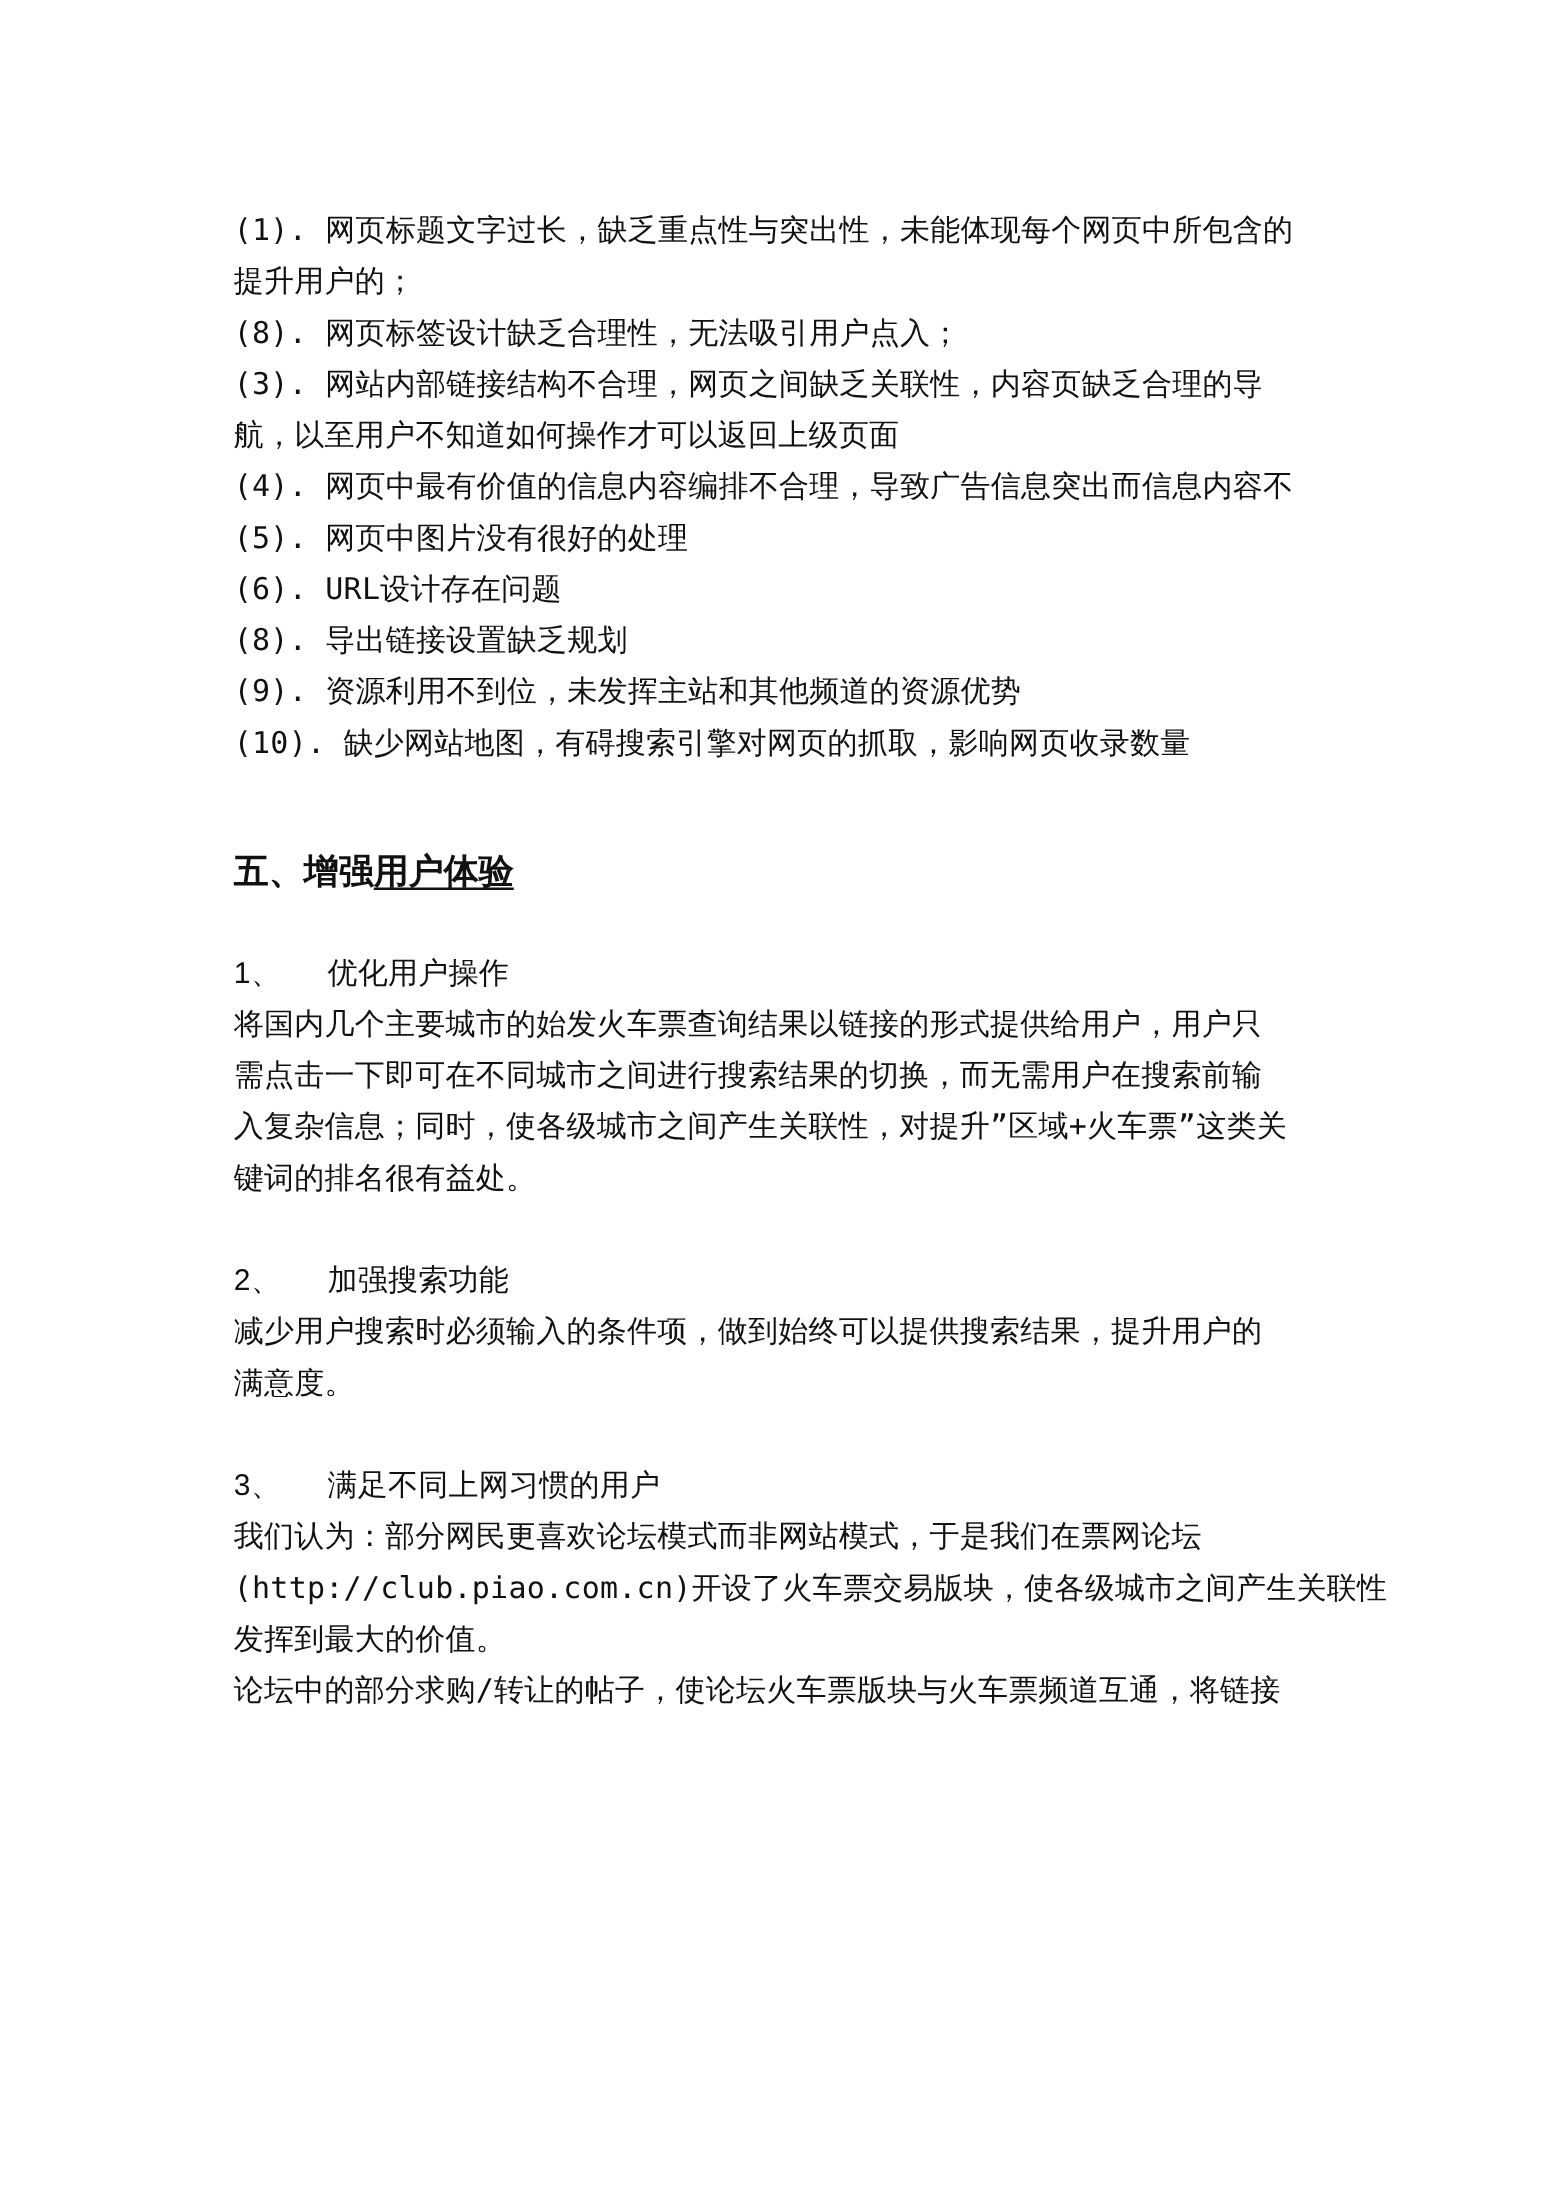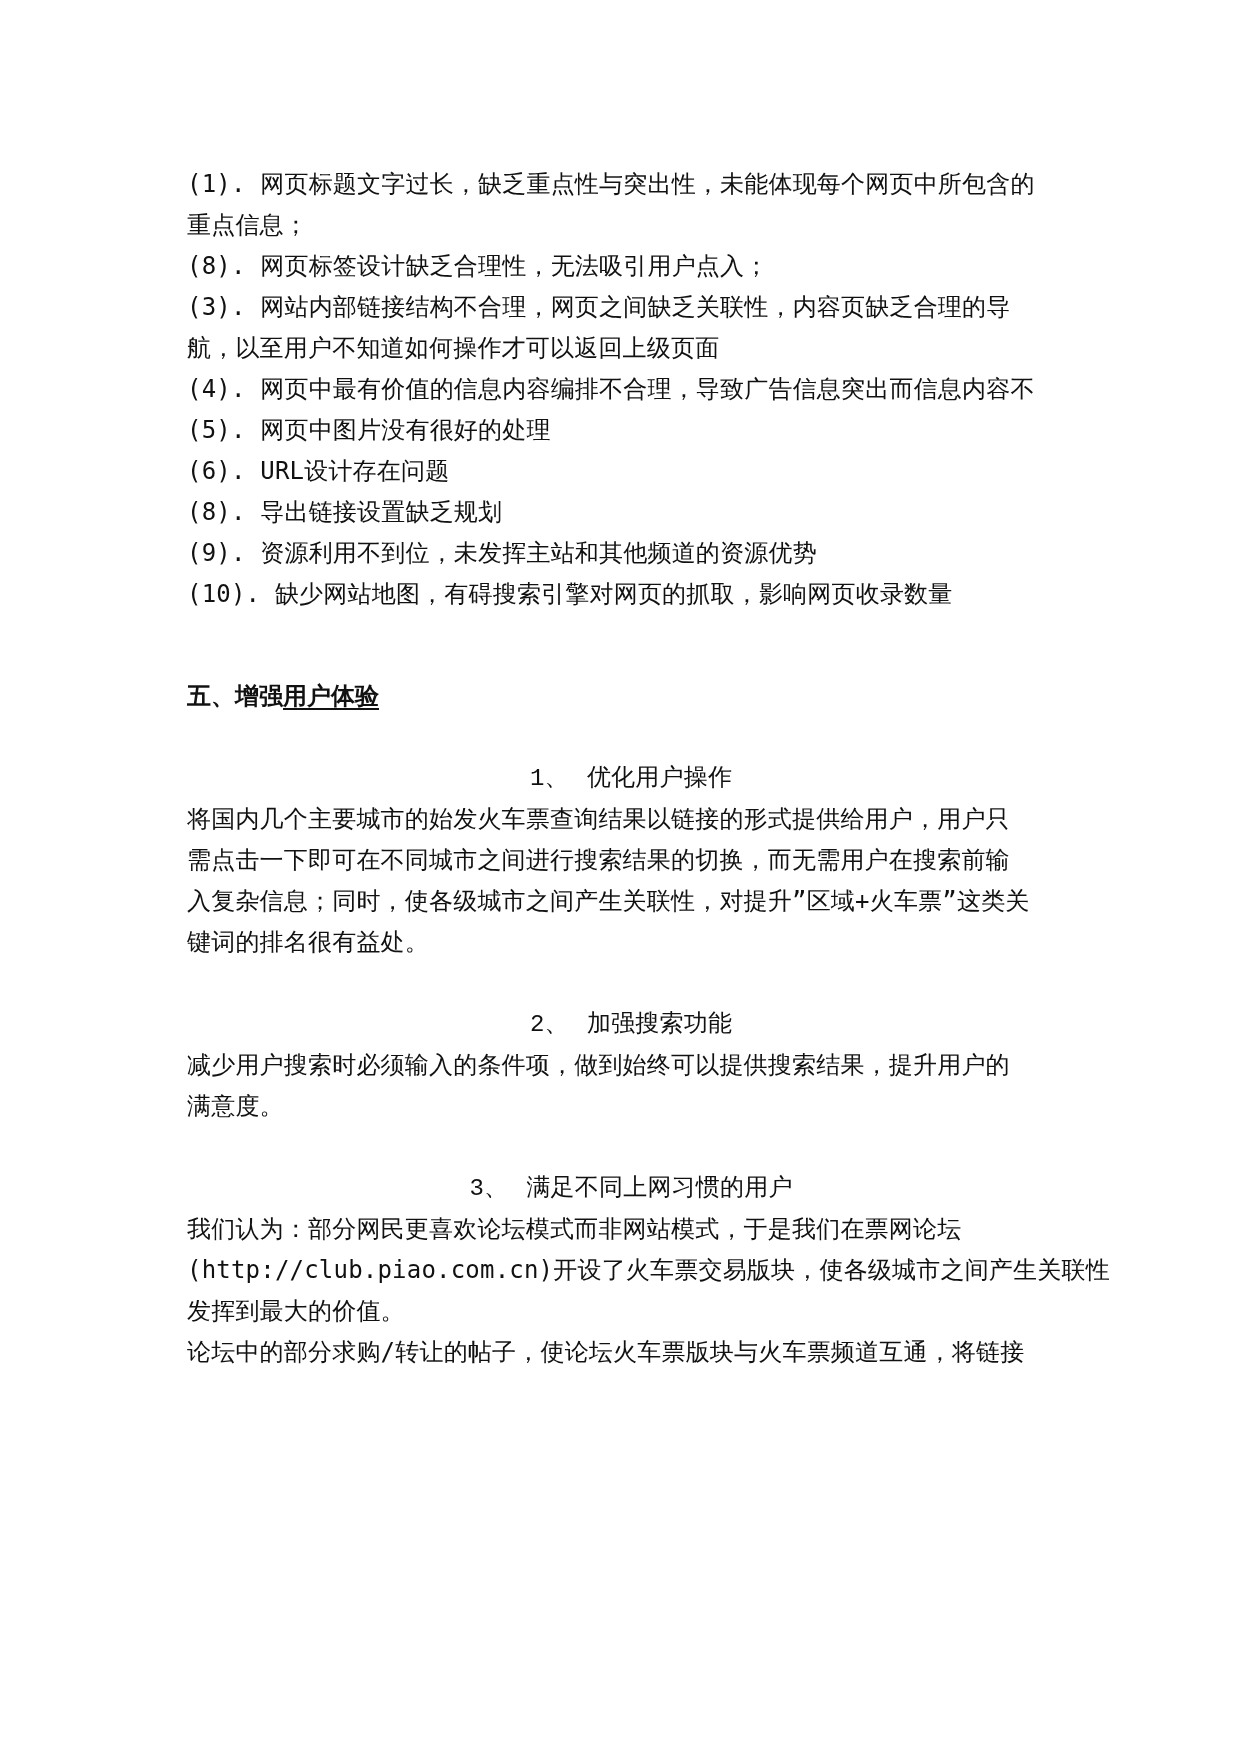--- a/index.html
+++ b/index.html
@@ -1,34 +1,34 @@
 <!DOCTYPE html>
 <html><head>
 <meta charset="utf-8">
 <style>
   html, body { margin: 0; padding: 0; background: #ffffff; }
   body { width: 1241px; height: 1754px; position: relative; overflow: hidden;
          font-family: "DejaVu Sans Mono", "Liberation Mono", monospace; color: #111; }
   .page { position: absolute; left: 187px; top: 164px; width: 870px; }
   .line { font-size: 24px; line-height: 41px; white-space: nowrap; letter-spacing: 0.2px; }
   .blank { height: 41px; }
-  .heading { font-weight: bold; font-size: 24px; line-height: 41px; font-family: "DejaVu Sans", sans-serif; }
+  .heading { font-weight: bold; font-size: 28px; line-height: 41px; font-family: "DejaVu Sans", sans-serif; }
   .heading .ul { text-decoration: underline; text-underline-offset: 4px; }
   .sub-num { display: inline-block; width: 75px; }
-  .body-text { font-family: Liberation Mono, monospace; text-align: center; }
+  .body-text { font-family: Liberation Sans, sans-serif; }
 </style>
 </head>
 <body>
 
 <div class="page">
 
   <div>
     <div>
       <div class="line">(1). 网页标题文字过长，缺乏重点性与突出性，未能体现每个网页中所包含的</div>
-      <div class="line">重点信息；</div>
+      <div class="line">提升用户的；</div>
     </div>
     <div>
       <div class="line">(8). 网页标签设计缺乏合理性，无法吸引用户点入；</div>
     </div>
     <div>
       <div class="line">(3). 网站内部链接结构不合理，网页之间缺乏关联性，内容页缺乏合理的导</div>
       <div class="line">航，以至用户不知道如何操作才可以返回上级页面</div>
     </div>
     <div>
       <div class="line">(4). 网页中最有价值的信息内容编排不合理，导致广告信息突出而信息内容不</div>

